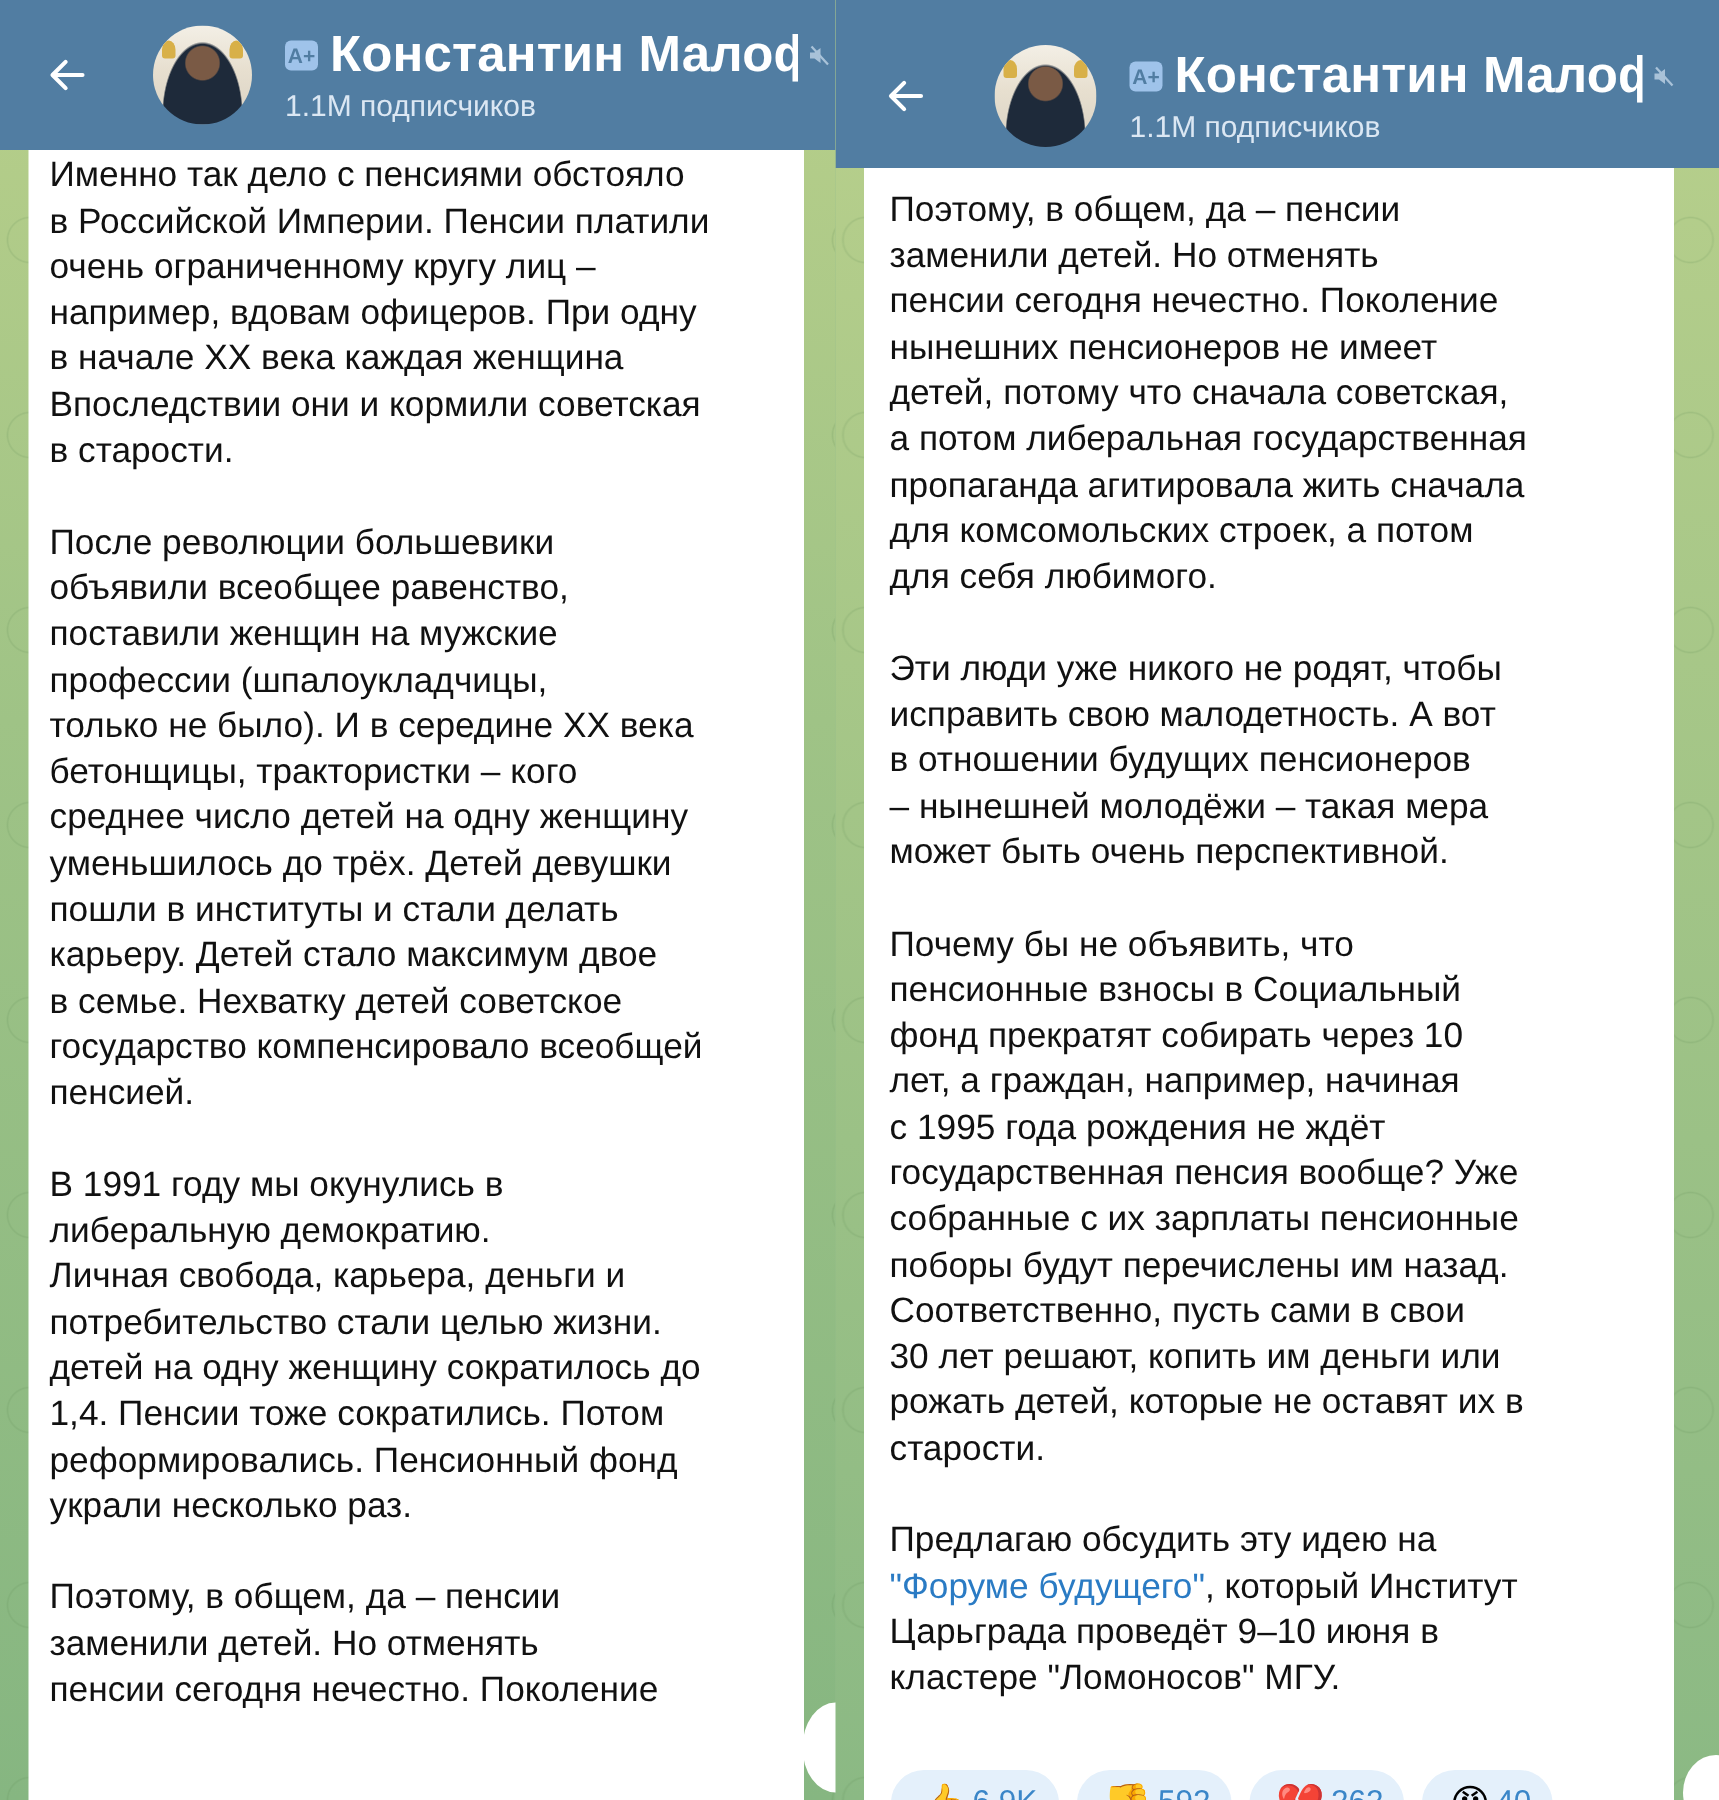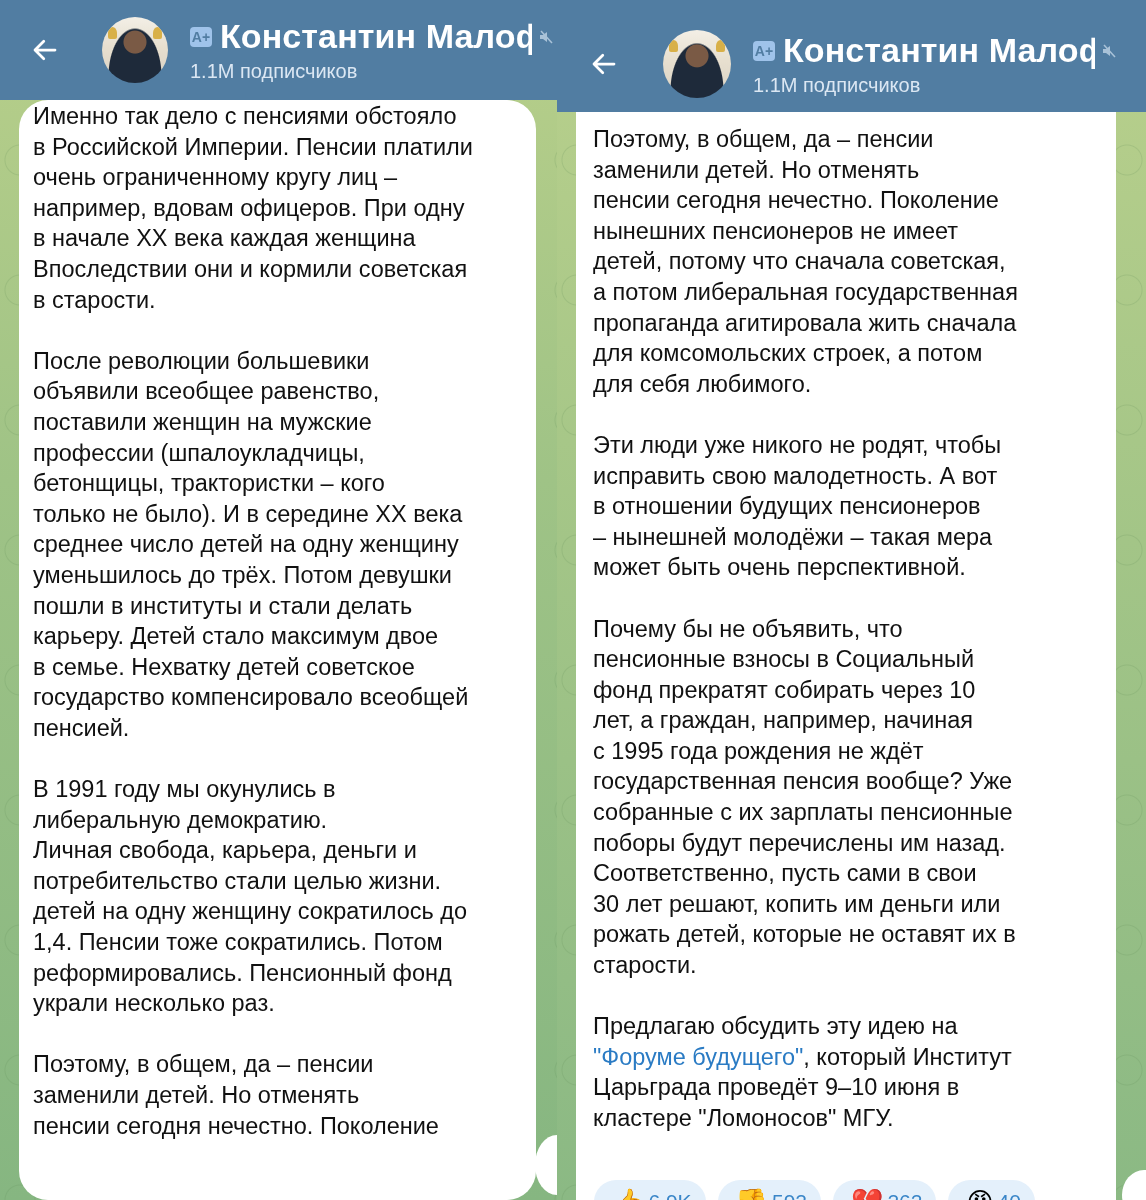--- a/index.html
+++ b/index.html
@@ -35,21 +35,21 @@
   .titleblock { margin-left: 22px; color: #fff; display: flex; flex-direction: column; justify-content: center; }
   .right .titleblock { margin-top: 16px; margin-left: 22px; }
   .titlerow { display: flex; align-items: center; white-space: nowrap; }
   .badge-a { width: 22px; height: 20px; background: #9fc3ea; border-radius: 4px; color: #517da2; font-weight: bold; font-size: 14px;
     display: flex; align-items: center; justify-content: center; margin-right: 8px; position: relative; }
   .channel-name { font-size: 34px; font-weight: bold; letter-spacing: 0.1px; max-width: 312px; overflow: hidden; white-space: nowrap; }
   .mute { width: 16px; height: 16px; margin-left: 6px; opacity: .7; }
   .subs { font-size: 20px; color: #dbe7f3; margin-top: 4px; }
 
   .bubble { position: absolute; background: #fff; z-index: 1; }
-  .left  .bubble { left: 19px; width: 517px; top: 100px; height: 1100px; border-radius: 29px; }
+  .left  .bubble { left: 19px; width: 517px; top: 100px; height: 1100px; }
   .right .bubble { left: 19px; width: 540px; top: 112px; height: 1088px; border-radius: 0; }
 
   .body-text { font-size: 23.5px; line-height: 30.6px; color: #111; }
   .left .body-text { padding: 0 14px 0 14px; }
   .right .body-text { padding: 0 14px 0 17px; }
   .para { display: block; }
   .para + .para { margin-top: 30.6px; }
   .line { display: block; white-space: nowrap; }
   .link { color: #2a7bc4; cursor: pointer; }
 
@@ -102,24 +102,24 @@
         <span class="line">например, вдовам офицеров. При одну</span>
         <span class="line">в начале XX века каждая женщина</span>
         <span class="line">Впоследствии они и кормили советская</span>
         <span class="line">в старости.</span>
       </span>
       <span class="para">
         <span class="line">После революции большевики</span>
         <span class="line">объявили всеобщее равенство,</span>
         <span class="line">поставили женщин на мужские</span>
         <span class="line">профессии (шпалоукладчицы,</span>
+        <span class="line">только не было). И в середине XX века</span>
         <span class="line">бетонщицы, трактористки – кого</span>
-        <span class="line">только не было). И в середине XX века</span>
         <span class="line">среднее число детей на одну женщину</span>
-        <span class="line">уменьшилось до трёх. Потом девушки</span>
+        <span class="line">уменьшилось до трёх. Детей девушки</span>
         <span class="line">пошли в институты и стали делать</span>
         <span class="line">карьеру. Детей стало максимум двое</span>
         <span class="line">в семье. Нехватку детей советское</span>
         <span class="line">государство компенсировало всеобщей</span>
         <span class="line">пенсией.</span>
       </span>
       <span class="para">
         <span class="line">В 1991 году мы окунулись в</span>
         <span class="line">либеральную демократию.</span>
         <span class="line">Личная свобода, карьера, деньги и</span>

